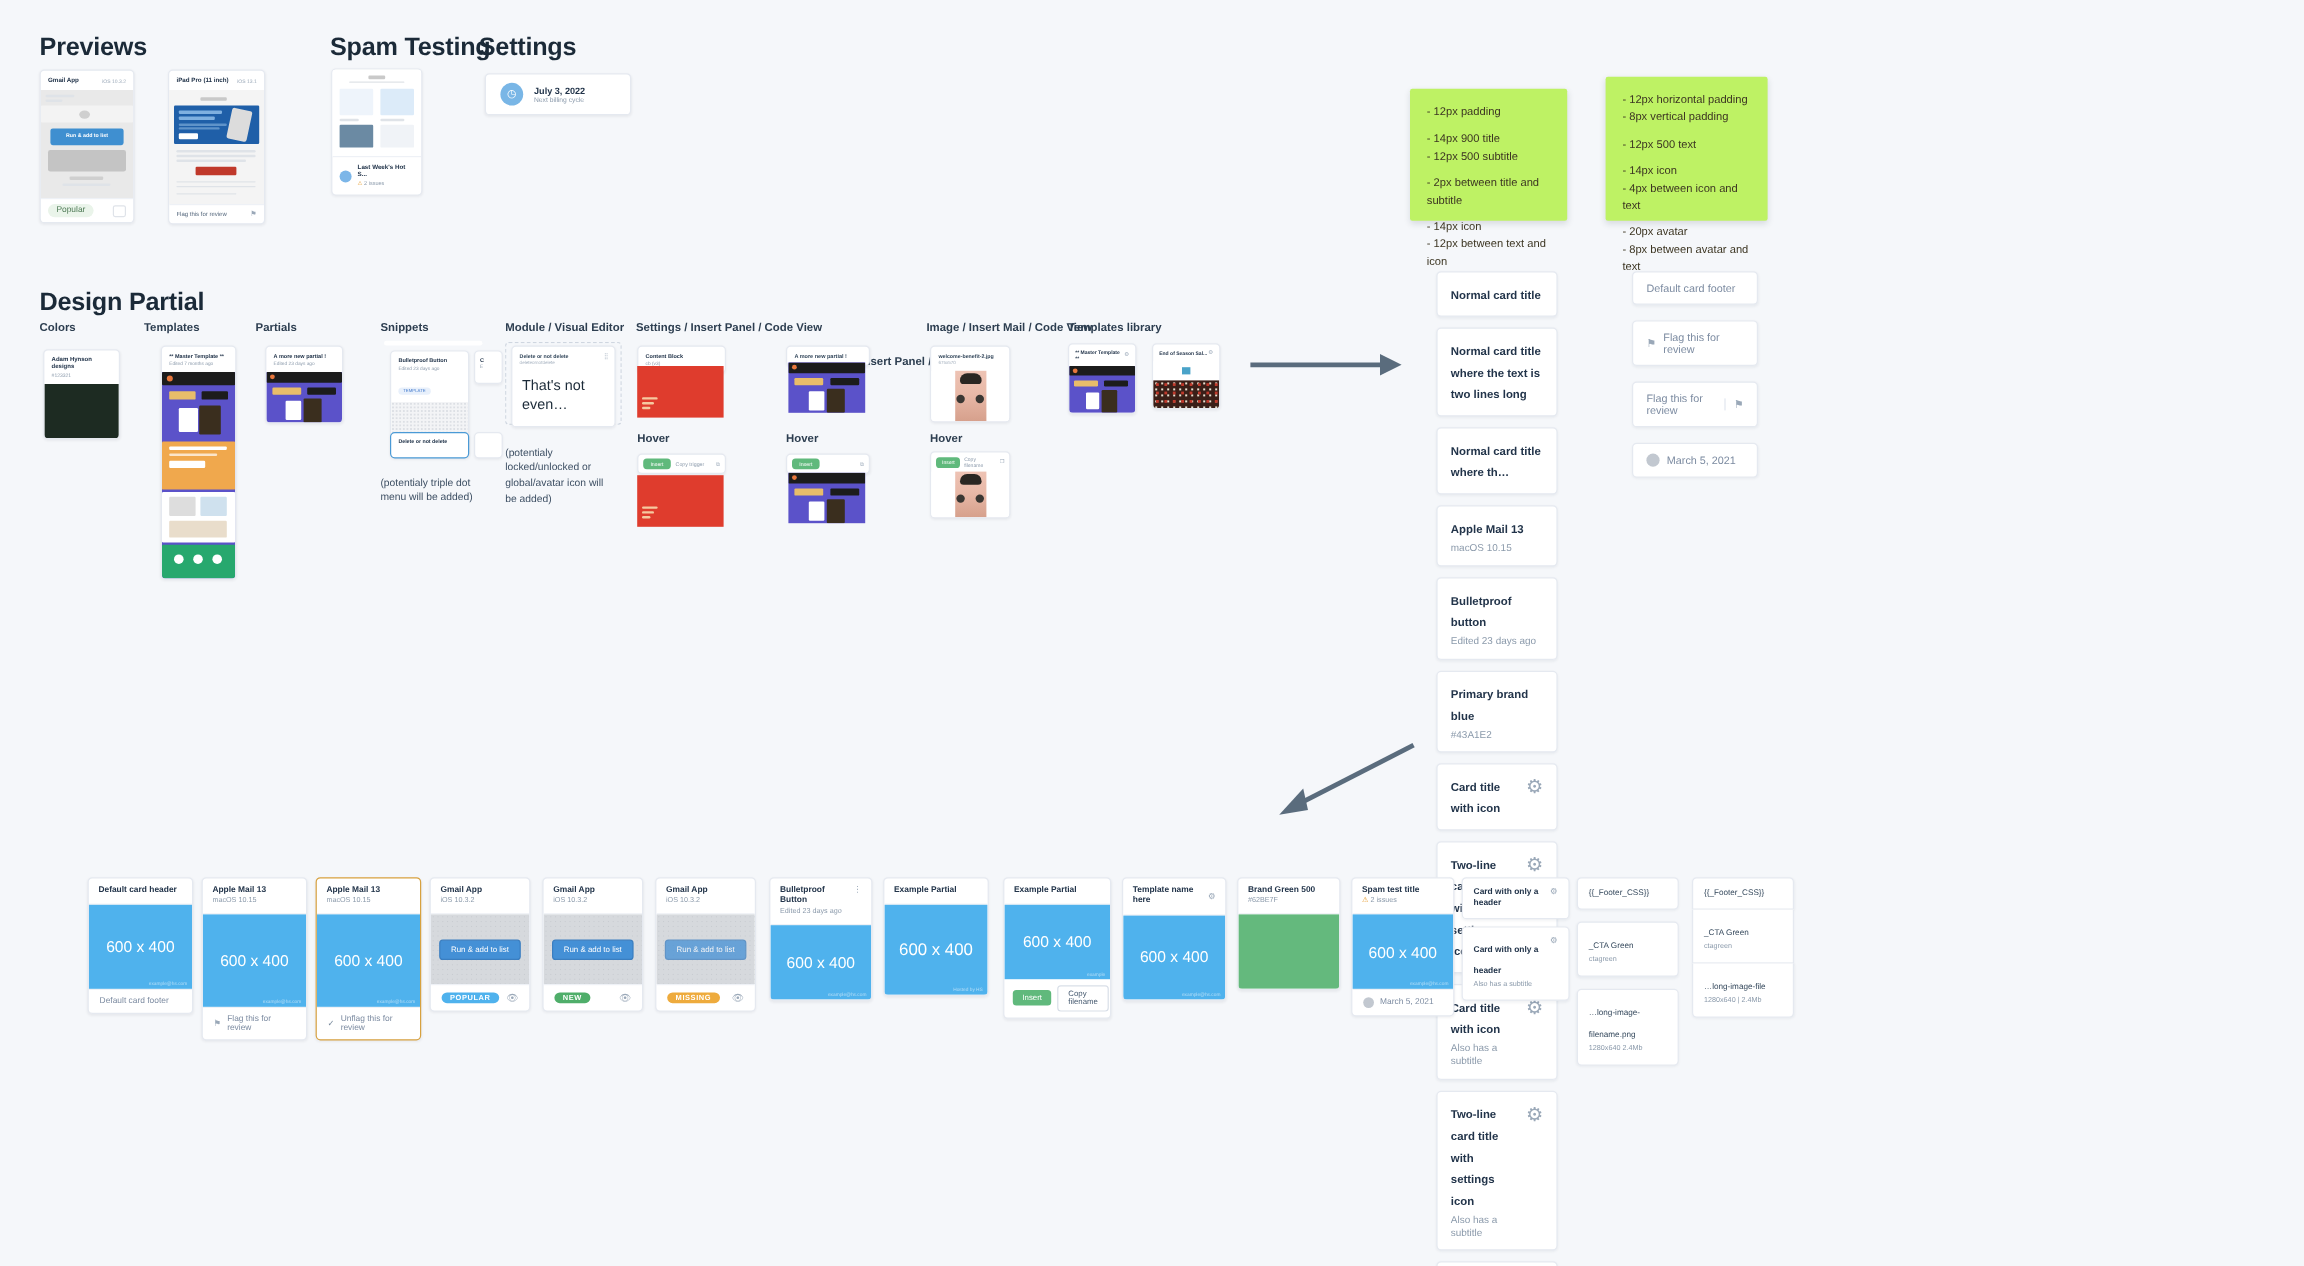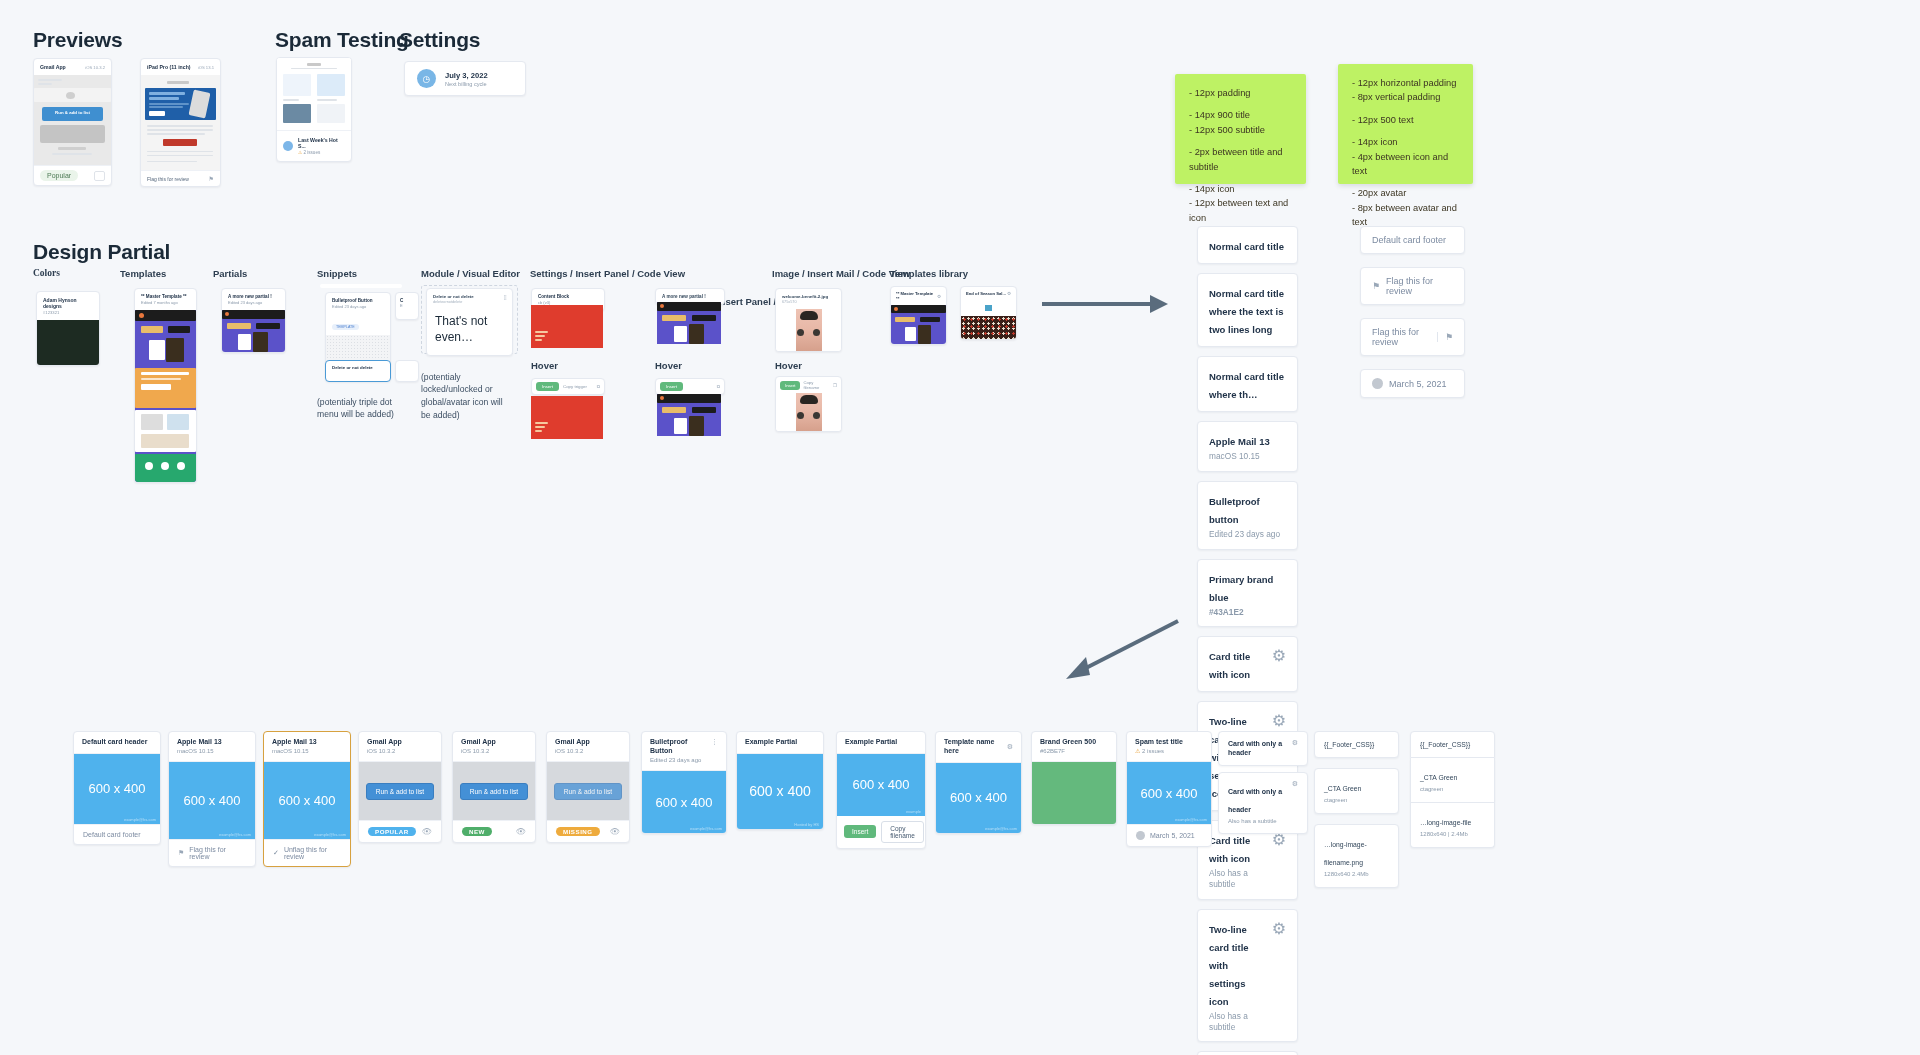--- a/index.html
+++ b/index.html
@@ -209,21 +209,21 @@
     <div class="gap"></div>
     <p>- 14px icon</p>
     <p>- 4px between icon and text</p>
     <div class="gap"></div>
     <p>- 20px avatar</p>
     <p>- 8px between avatar and text</p>
   </div>
 
   <h1 class="section-title abs" style="left:33px;top:240px;">Design Partial</h1>
 
-  <p class="col-title abs" style="left:33px;top:268px;font-family:Liberation Serif, serif;">Colors</p>
+  <p class="col-title abs" style="left:33px;top:268px;">Colors</p>
   <p class="col-title abs" style="left:120px;top:268px;">Templates</p>
   <p class="col-title abs" style="left:213px;top:268px;">Partials</p>
   <p class="col-title abs" style="left:317px;top:268px;">Snippets</p>
   <p class="col-title abs" style="left:421px;top:268px;">Module / Visual Editor</p>
   <p class="col-title abs" style="left:530px;top:268px;">Settings / Insert Panel / Code View</p>
   <p class="col-title abs" style="left:680px;top:268px;margin-top:28px;">Partial / Insert Panel / Code View</p>
   <p class="col-title abs" style="left:772px;top:268px;">Image / Insert Mail / Code View</p>
   <p class="col-title abs" style="left:890px;top:268px;text-align:right;">Templates library</p>
 
   <div class="card abs" style="left:36px;top:291px;width:62px;">
@@ -447,21 +447,21 @@
     </div>
     <div class="lcard">
       <span>
         <span class="t">Bulletproof button</span>
         <span class="s" style="display:block;">Edited 23 days ago</span>
       </span>
     </div>
     <div class="lcard">
       <span>
         <span class="t">Primary brand blue</span>
-        <span class="s" style="display:block;font-weight:bold;">#43A1E2</span>
+        <span class="s" style="display:block;">#43A1E2</span>
       </span>
     </div>
     <div class="lcard">
       <span><span class="t">Card title with icon</span></span>
       <span class="ico">⚙</span>
     </div>
     <div class="lcard">
       <span style="max-width:72px;display:block;"><span class="t">Two-line card title with settings icon</span></span>
       <span class="ico">⚙</span>
     </div>

